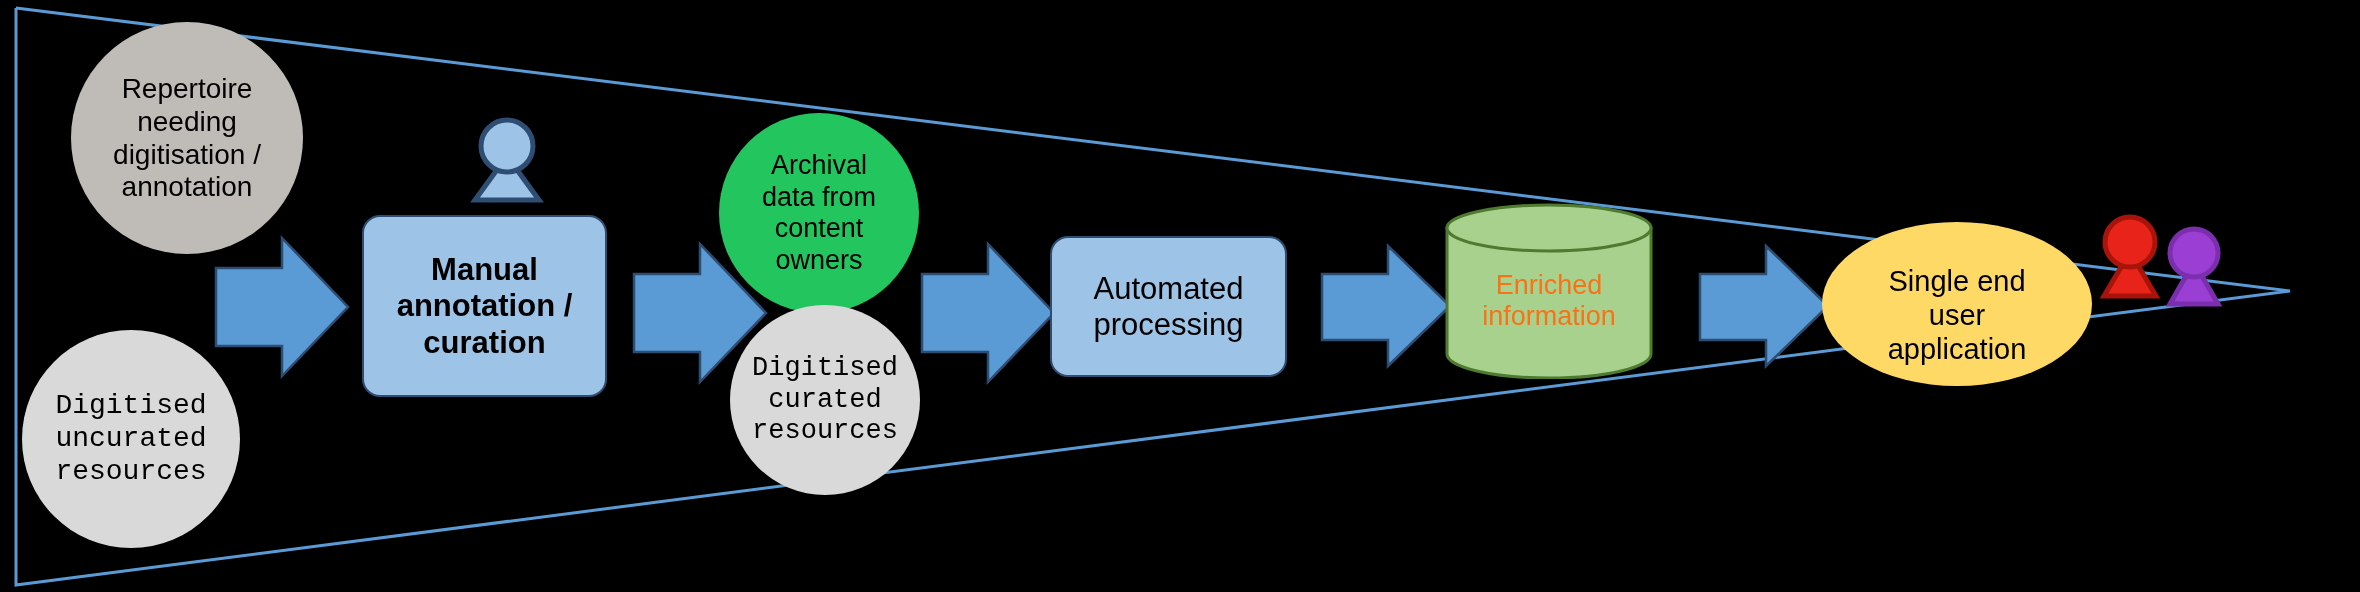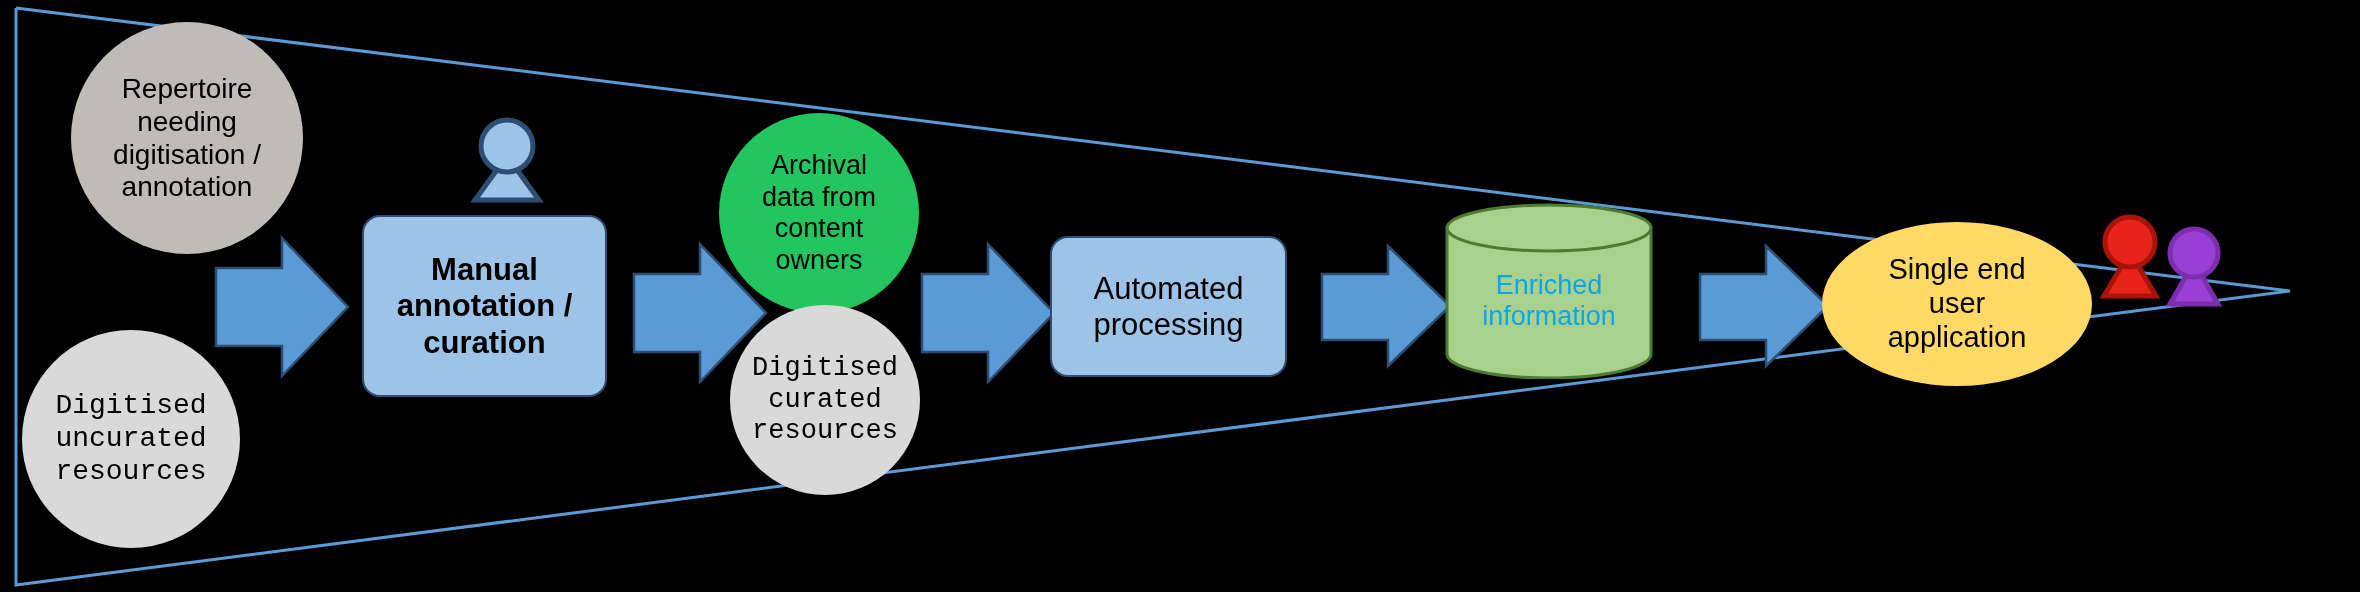--- a/index.html
+++ b/index.html
@@ -59,21 +59,21 @@
   .cyl {
     box-sizing: border-box;
   }
   .cyl svg { display:block; }
   .cyl .cyl-label {
     position: absolute;
     left: 0; right: 0;
     top: 56%;
     transform: translateY(-50%);
     text-align: center;
-    color: #0ea5e9;
+    color: #f97316;
     white-space: pre-line;
     line-height: 1.17;
   }
 
   
   .layer {
     position: absolute;
     left: 0; top: 0;
     width: 2360px;
     height: 592px;
@@ -157,21 +157,21 @@
   <div class="abs cyl" style="left:1444px; top:203px; width:210px; height:176px;">
     <svg width="210" height="176" viewBox="0 0 210 176">
       <path d="M3 25 L3 151 A102 24 0 0 0 207 151 L207 25 Z" fill="#A9D18E" stroke="#4E7B2F" stroke-width="3"></path>
       <ellipse cx="105" cy="25" rx="102" ry="23" fill="#A9D18E" stroke="#4E7B2F" stroke-width="3"></ellipse>
     </svg>
     <div class="cyl-label" style="font-size:27px;">Enriched
 information</div>
   </div>
 
   <div class="abs ellipse-node" style="left:1822px; top:222px; width:270px; height:164px;">
-    <div class="node-label" style="font-size:29px;">Single end
+    <div class="node-label" style="font-size:29px;margin-top:12px;">Single end
 user
 application</div>
   </div>
 
   <svg class="abs" style="left:2094px; top:210px;" width="72" height="90" viewBox="0 0 72 90">
     <path d="M36 42 L62 86 L10 86 Z" fill="#E8241A" stroke="#A81409" stroke-width="5"></path>
     <circle cx="36" cy="32" r="25" fill="#E8241A" stroke="#A81409" stroke-width="5"></circle>
   </svg>
 
   <svg class="abs" style="left:2160px; top:222px;" width="68" height="86" viewBox="0 0 68 86">

